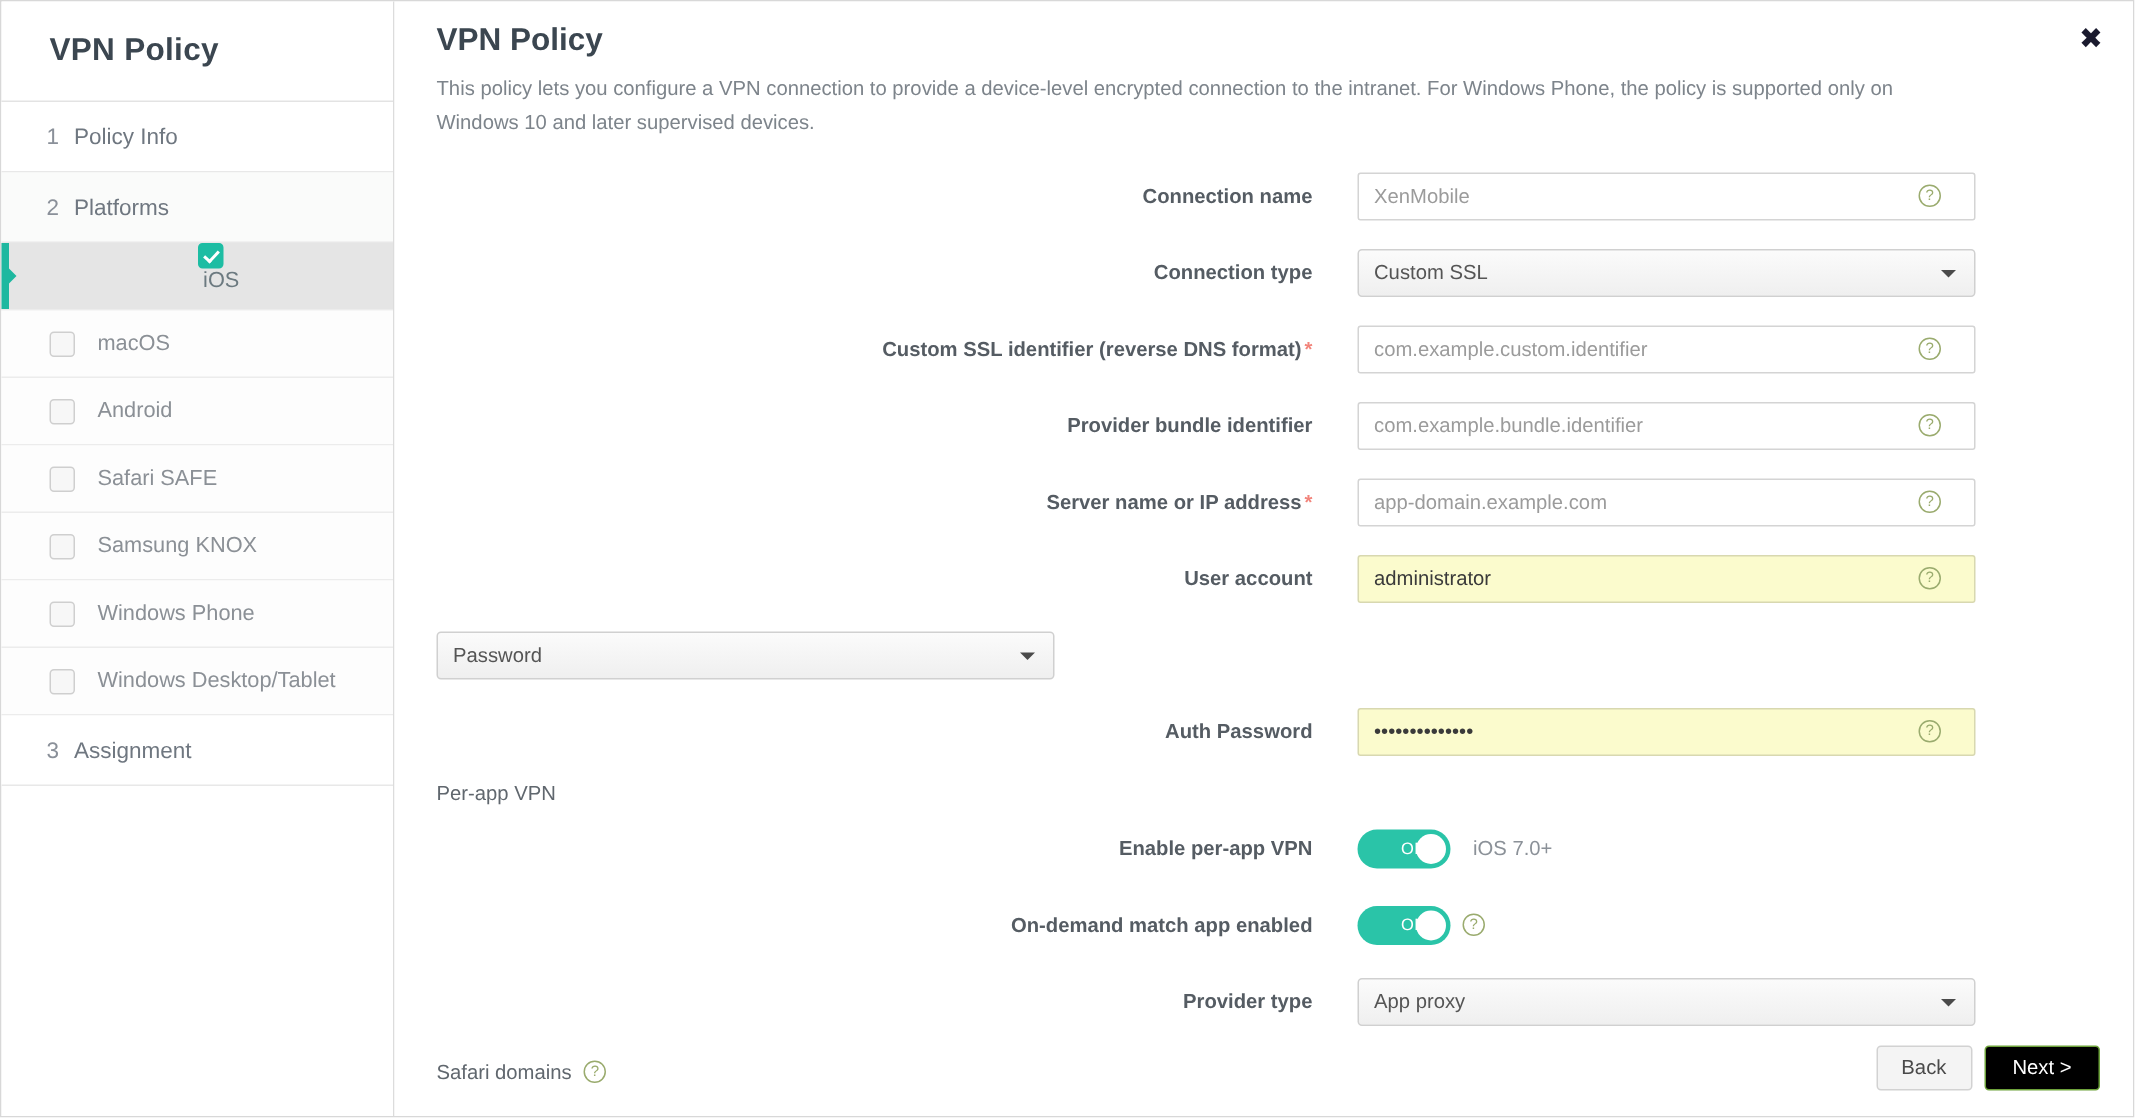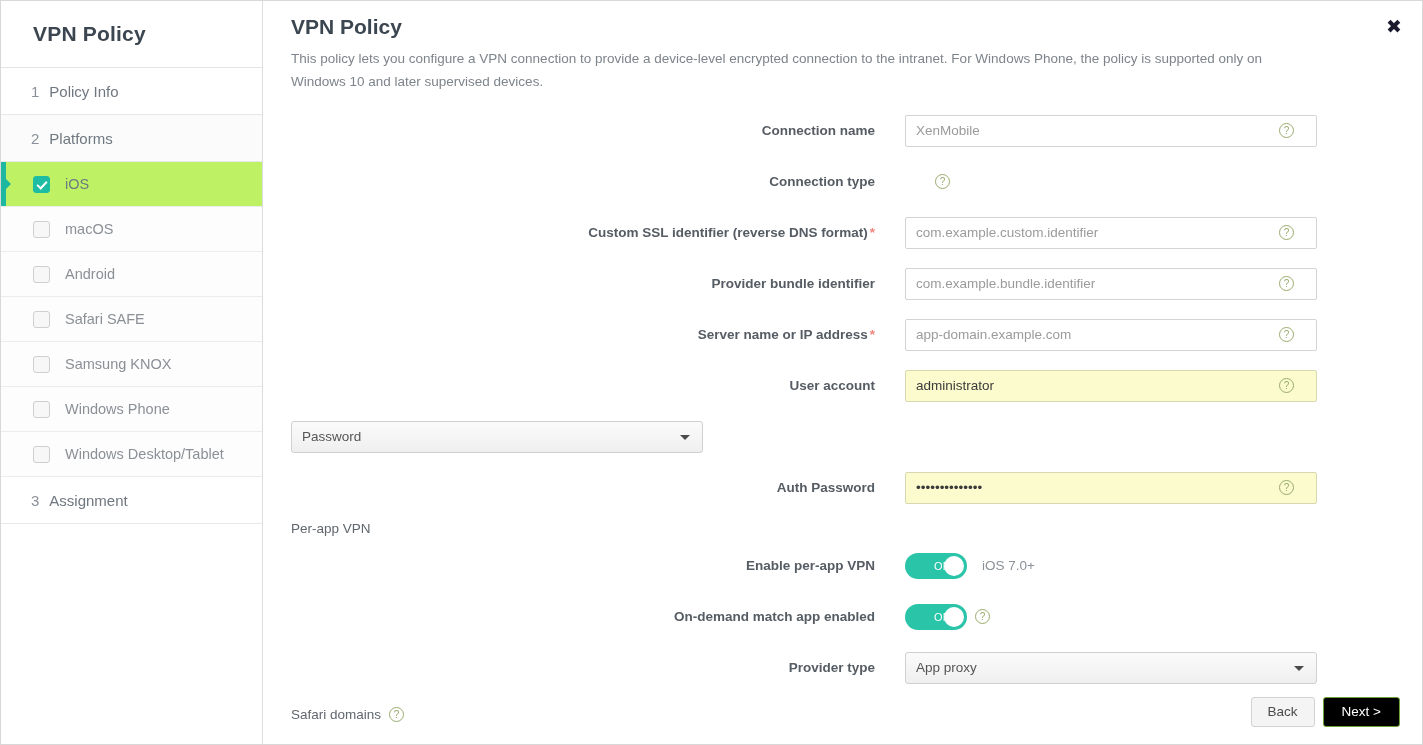--- a/index.html
+++ b/index.html
@@ -59,22 +59,23 @@
     display: flex;
     align-items: center;
     padding-left: 32px;
     font-size: 14.5px;
     color: #8b9096;
     border-bottom: 1px solid #ececec;
     background: #fdfdfd;
     position: relative;
   }
   .platform.selected {
-    background: #bef264;
+    background: #e5e5e5;
     color: #6c7a80;
+    flex-direction: column;
   }
   .platform.selected:before {
     content: "";
     position: absolute;
     left: 0; top: 0; bottom: 0;
     width: 5px;
     background: #1eb8a0;
   }
   .platform.selected:after {
     content: "";
@@ -347,20 +348,26 @@
       <div class="row">
         <div class="lbl">Connection name</div>
         <div class="field">
           <input class="txt" type="text" placeholder="XenMobile" style="">
         </div>
         <div class="help">?</div>
       </div>
 
       <div class="row">
         <div class="lbl">Connection type</div>
+        <div class="field">
+          <div class="sel">
+            <span>Custom SSL</span>
+            <span class="caret"></span>
+          </div>
+        </div>
         <div class="help">?</div>
       </div>
 
       <div class="row">
         <div class="lbl"><span>Custom SSL identifier (reverse DNS format)</span><span class="req">*</span></div>
         <div class="field">
           <input class="txt" type="text" placeholder="com.example.custom.identifier" style="">
         </div>
         <div class="help">?</div>
       </div>

